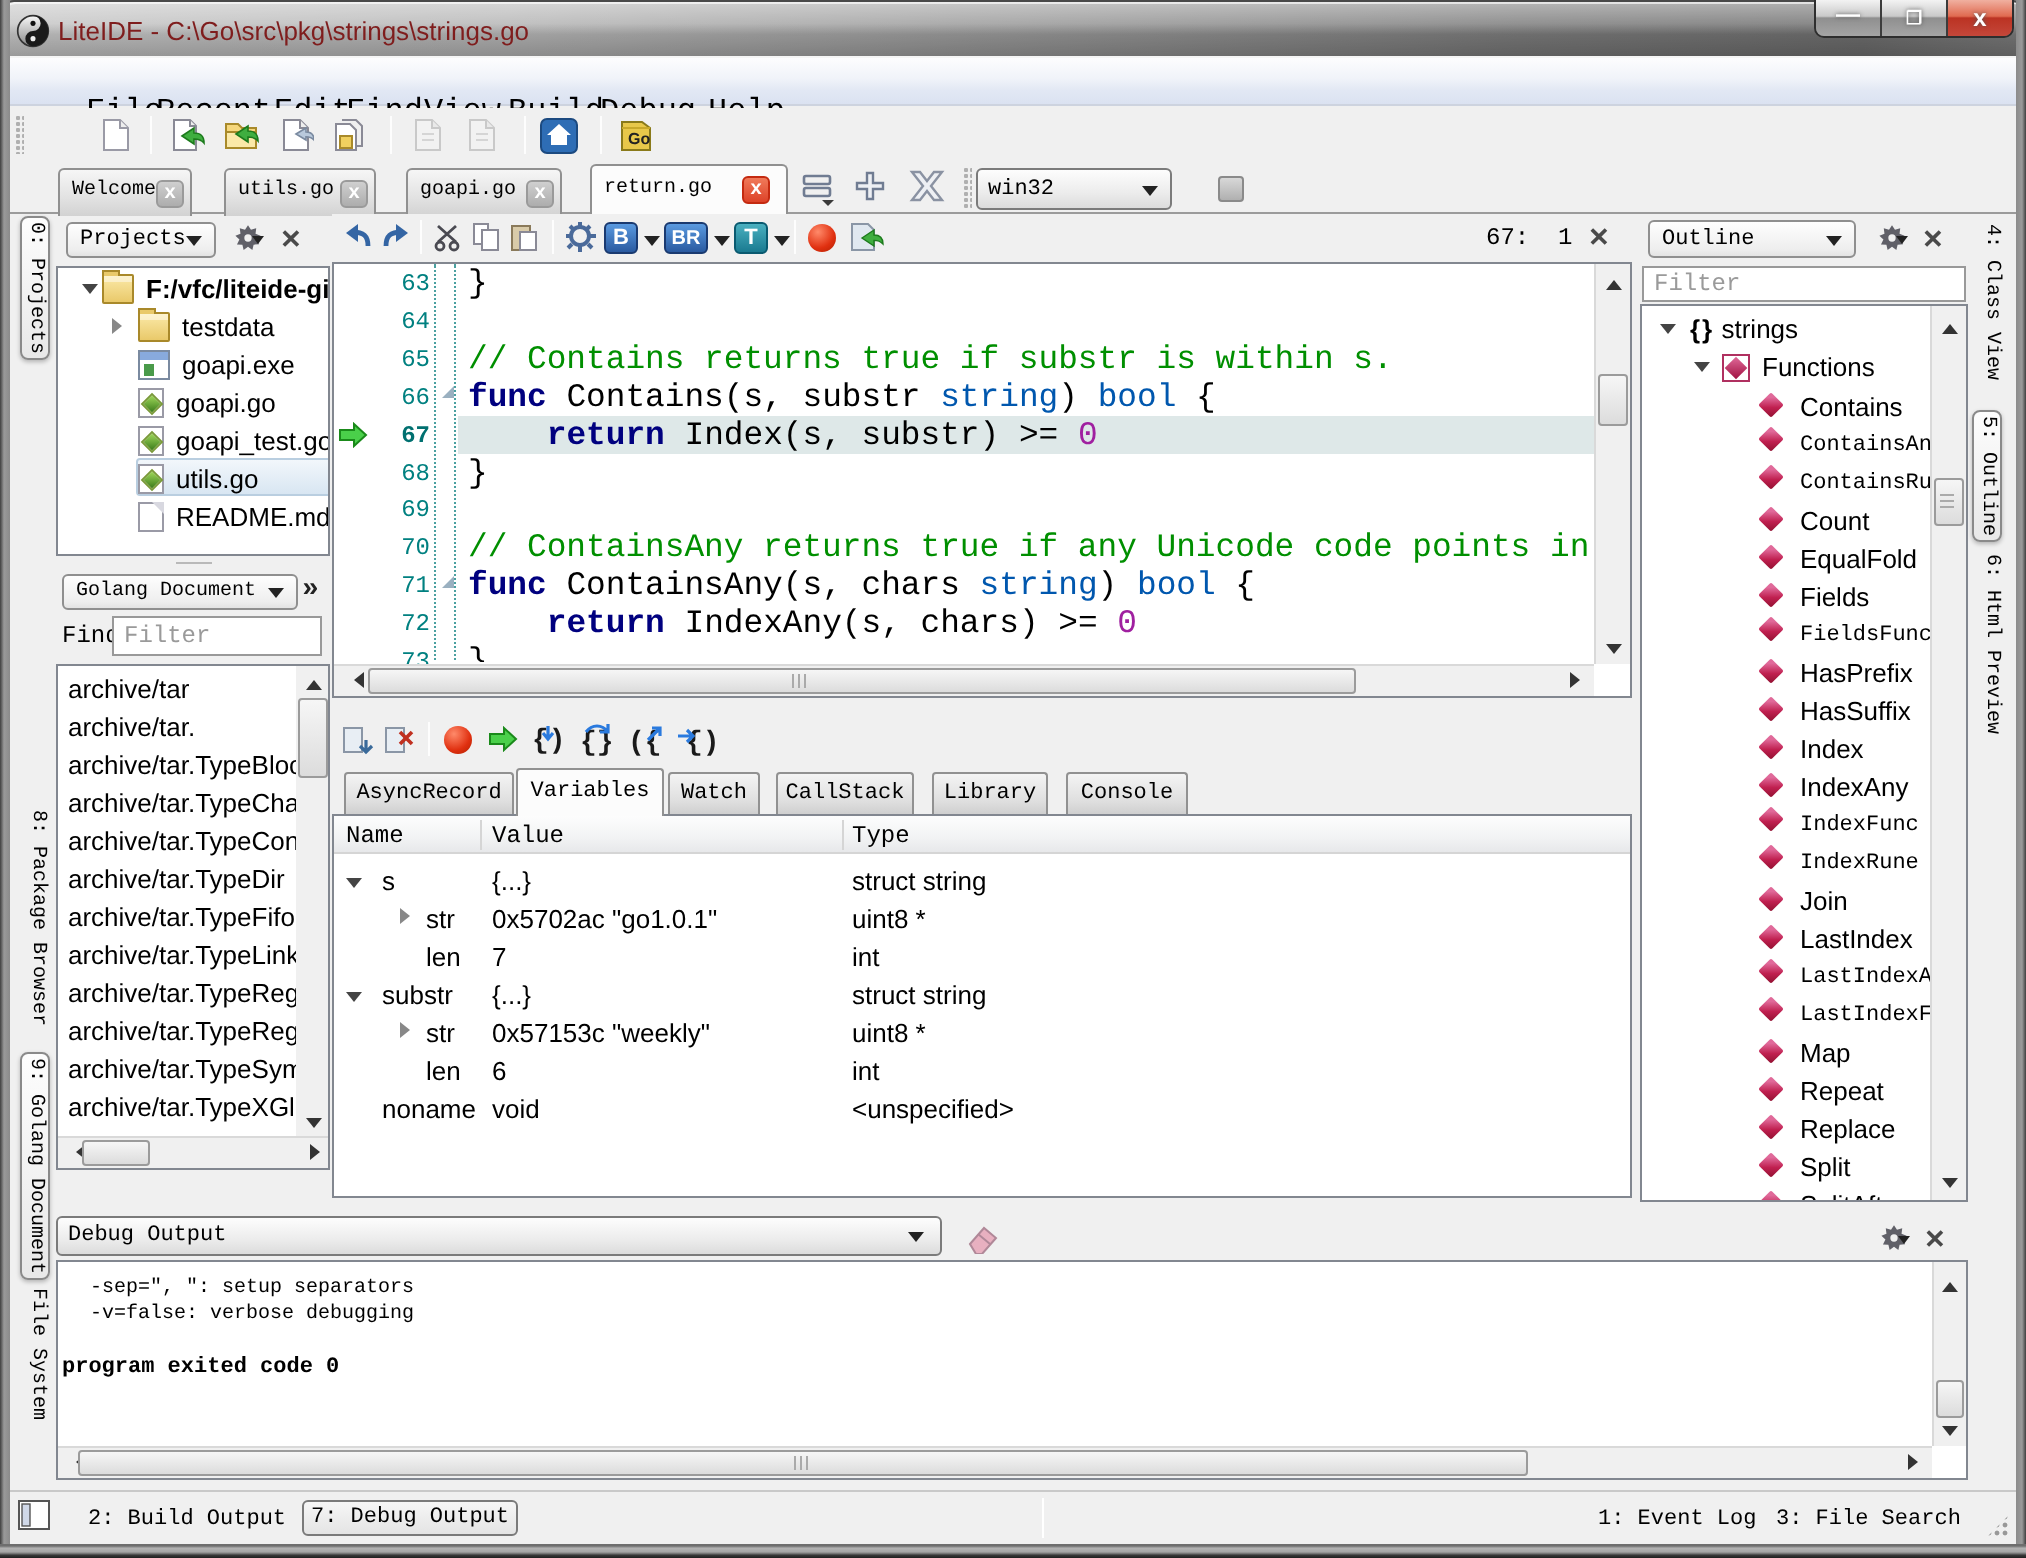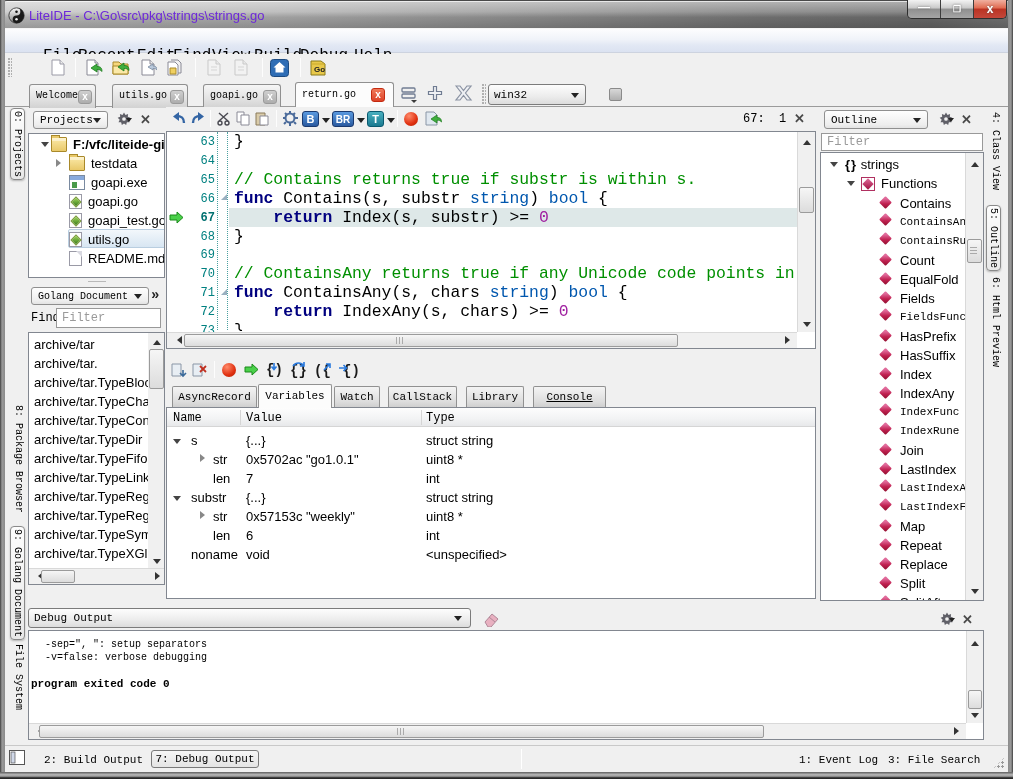--- a/index.html
+++ b/index.html
@@ -9,21 +9,21 @@
 #frame { position:absolute; inset:0; background:linear-gradient(180deg,#8a8a8a,#7a7a7a); }
 #framL { position:absolute; left:0; top:0; bottom:0; width:5px; background:linear-gradient(90deg,#3f3f3f,#9a9a9a 40%,#8b8b8b); }
 #framR { position:absolute; right:0; top:0; bottom:0; width:5px; background:linear-gradient(270deg,#3f3f3f,#9a9a9a 40%,#8b8b8b); }
 #framB { position:absolute; left:0; right:0; bottom:0; height:7px; background:linear-gradient(180deg,#6e6e6e 0%,#6e6e6e 14%,#b2b2b2 30%,#a6a6a6 55%,#8a8a8a 64%,#383838 80%,#1f1f1f 100%); }
 
 #titlebar { position:absolute; left:1px; top:0; right:1px; height:28px; border-radius:6px 6px 0 0;
   background:linear-gradient(180deg,rgba(255,255,255,.45) 0%,rgba(255,255,255,.18) 40%,rgba(0,0,0,.10) 60%,rgba(0,0,0,.22) 100%),
              linear-gradient(90deg,#c6c6c6 0%,#b4b4b4 25%,#979797 50%,#7a7a7a 75%,#6e6e6e 92%,#7a7a7a 100%);
   border-top:1px solid #494949; box-shadow:inset 1px 1px 0 rgba(255,255,255,.65), inset -1px 0 0 rgba(255,255,255,.4); }
 #title-ico { position:absolute; left:8px; top:7px; width:17px; height:17px; }
-#title-txt { position:absolute; left:29px; top:8px; font-family:"Liberation Sans",sans-serif; font-size:13px; color:#6d28d9; }
+#title-txt { position:absolute; left:29px; top:8px; font-family:"Liberation Sans",sans-serif; font-size:13px; color:#7f1d1d; }
 
 #caps { position:absolute; right:6px; top:0; width:100px; height:19px; border:1px solid #2e2e2e; border-top:none; border-radius:0 0 5px 5px; overflow:hidden; display:flex; }
 .cap { flex:1; position:relative; border-right:1px solid #3c3c3c; background:linear-gradient(180deg,#f3f3f3 0%,#c9c9c9 45%,#8f8f8f 50%,#a5a5a5 100%); }
 .cap:last-child { border-right:none; }
 #cap-close { background:linear-gradient(180deg,#f0b0a0 0%,#e06a50 45%,#bb3323 50%,#c4473a 100%); }
 .capg { position:absolute; left:50%; top:50%; transform:translate(-50%,-50%); color:#fff; font-family:"Liberation Sans",sans-serif; font-weight:bold; text-shadow:0 0 2px #555; }
 
 #menubar { position:absolute; left:5px; right:5px; top:28px; height:25px;
   background:linear-gradient(180deg,#fdfdfe 0%,#f0f3f9 45%,#e2e8f4 70%,#dbe2f1 100%);
   border-top:1px solid #f5f5f5; border-bottom:1px solid #cdd3df; }
@@ -408,21 +408,21 @@
   <div class="dbgstep" style="left:172px;top:4px;"><svg width="22" height="18">
         <text x="5" y="15" font-size="14" font-weight="bold" fill="#1a1a1a" font-family="Liberation Mono">{)</text>
         <path d="M1 8h7M5.5 5L8.5 8l-3 3" fill="none" stroke="#2a7ade" stroke-width="1.6"></path>
       </svg></div>
 
   <div class="dtab" style="left:6px;top:30px;width:85px;">AsyncRecord</div>
   <div class="dtab act" style="left:92px;top:28px;width:74px;">Variables</div>
   <div class="dtab" style="left:168px;top:30px;width:46px;">Watch</div>
   <div class="dtab" style="left:222px;top:30px;width:69px;">CallStack</div>
   <div class="dtab" style="left:300px;top:30px;width:58px;">Library</div>
-  <div class="dtab" style="left:367px;top:30px;width:73px;text-decoration:underline;">Console</div>
+  <div class="dtab" style="left:367px;top:30px;width:61px;">Console</div>
 
   <div class="panel" style="left:0px;top:51px;width:650px;height:192px;">
     <div style="position:absolute;left:0;top:0;right:0;height:19px;background:linear-gradient(180deg,#fdfdfd,#f2f3f4 60%,#e7e8ea);border-bottom:1px solid #d5d5d5;"></div>
     <div style="position:absolute;left:73px;top:2px;width:1px;height:15px;background:#d5d5d5;"></div>
     <div style="position:absolute;left:254px;top:2px;width:1px;height:15px;background:#d5d5d5;"></div>
     <div style="position:absolute;left:6px;top:3px;font-size:12px;">Name</div>
     <div style="position:absolute;left:79px;top:3px;font-size:12px;">Value</div>
     <div style="position:absolute;left:259px;top:3px;font-size:12px;">Type</div>
     <div class="vrow" style="top:24px;">
         <span class="exp dn" style="left:6px;top:7px;"></span>

